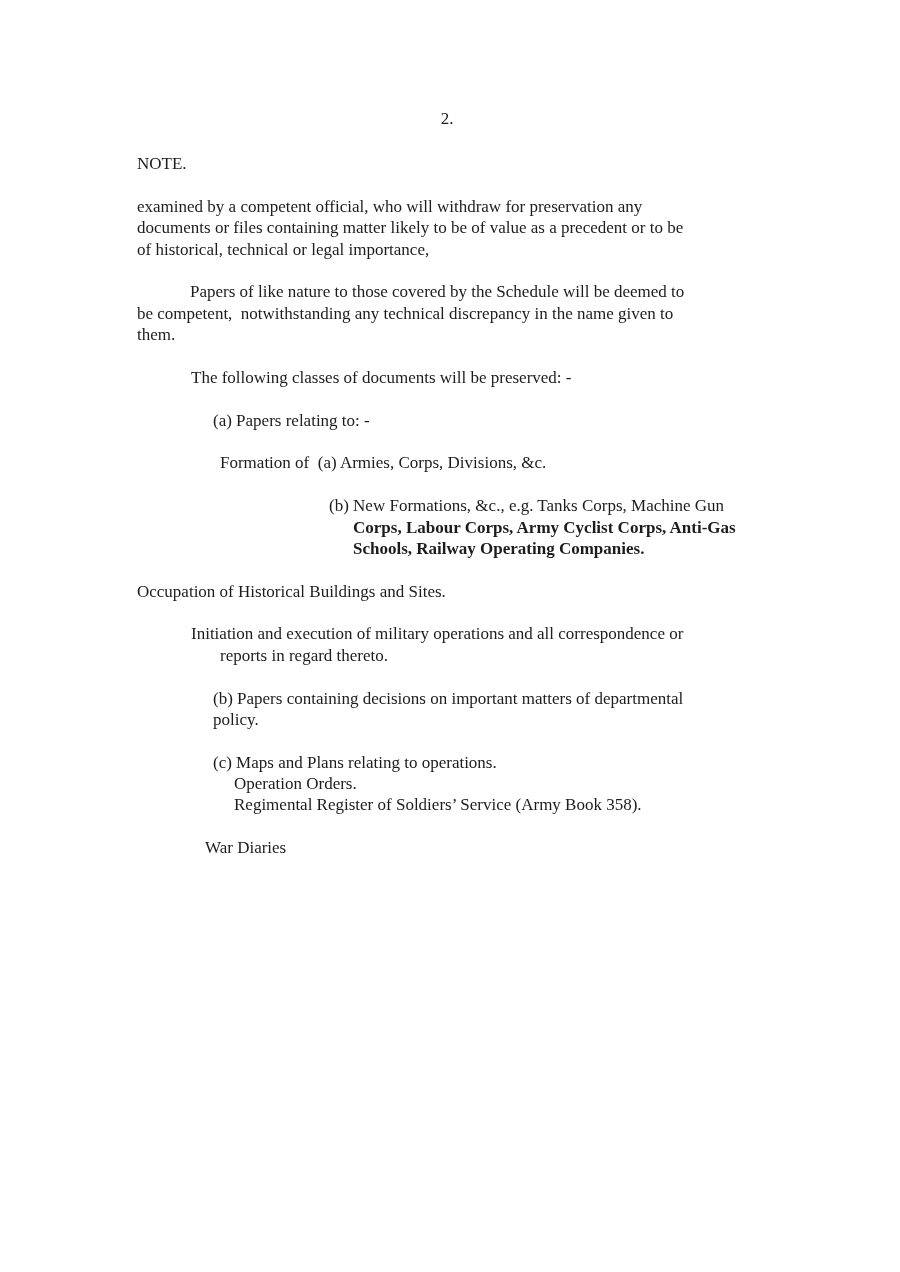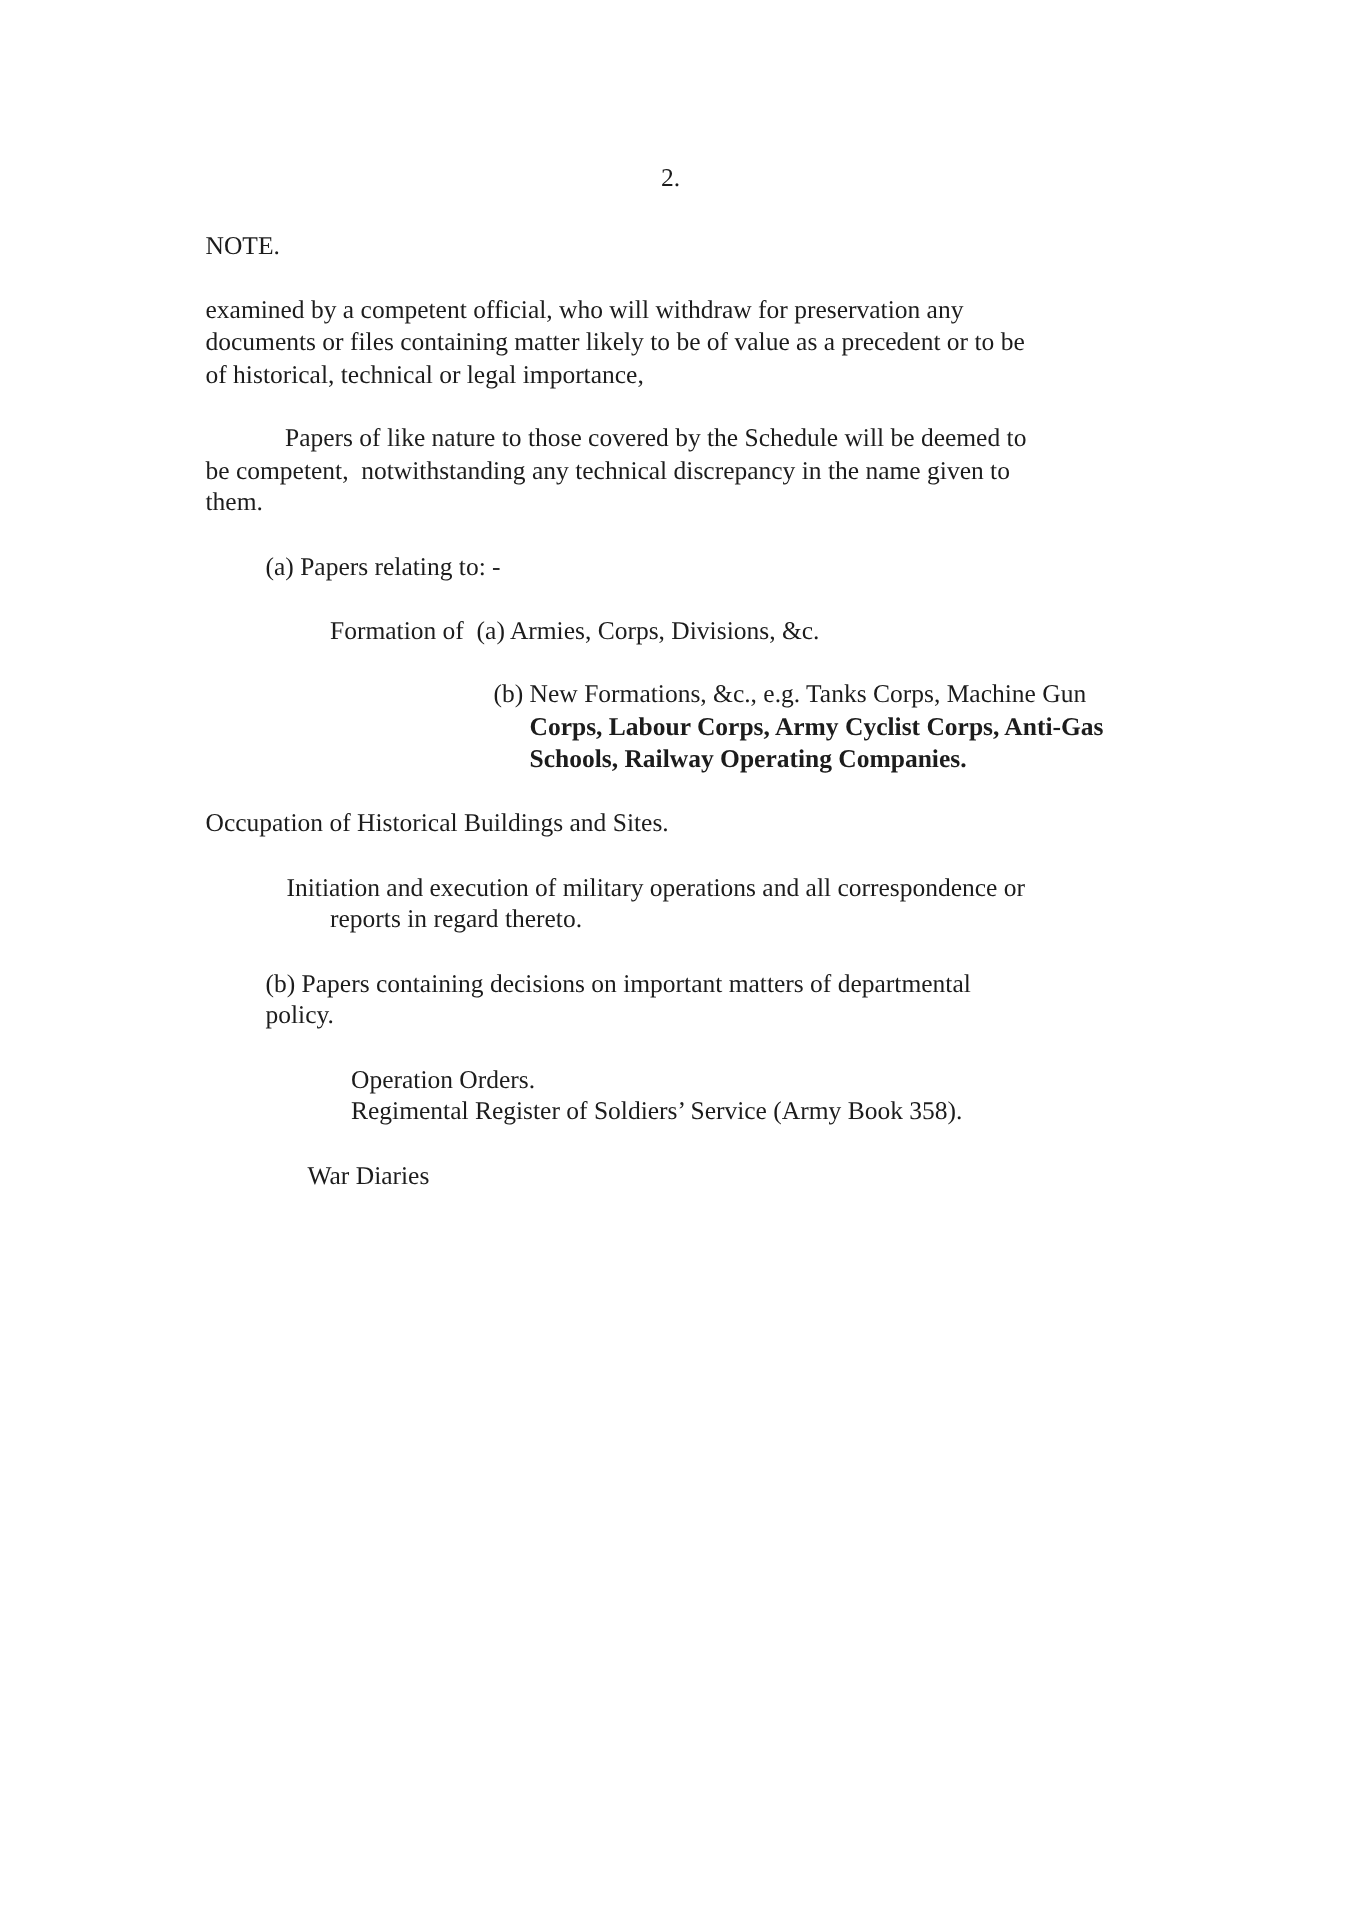--- a/index.html
+++ b/index.html
@@ -19,21 +19,21 @@
     color: #1c1c1c;
     box-sizing: border-box;
     padding: 108px 143px 0 137px;
   }
   .block { margin-bottom: 21.5px; }
   .pagenum { text-align: center; margin-bottom: 24px; }
   .heading { }
   .line { white-space: pre; }
   .ti53  { text-indent: 53px; }
   .ml54  { margin-left: 54px; }
-  .ml76  { margin-left: 40px; font-family: Liberation Serif, serif; }
+  .ml76  { margin-left: 76px; font-family: Liberation Serif, serif; }
   .ml83  { margin-left: 83px; }
   .ml96  { margin-left: 68px; }
   .ml97  { margin-left: 97px; }
   .ml192 { margin-left: 192px; }
   .ml216 { margin-left: 216px; font-weight: bold; }
 </style>
 </head>
 <body>
 
 <div class="page">
@@ -47,20 +47,23 @@
     <div class="line">documents or files containing matter likely to be of value as a precedent or to be</div>
     <div class="line">of historical, technical or legal importance,</div>
   </div>
 
   <div class="block">
     <div class="line ti53">Papers of like nature to those covered by the Schedule will be deemed to</div>
     <div class="line">be competent,  notwithstanding any technical discrepancy in the name given to</div>
     <div class="line">them.</div>
   </div>
 
+  <div class="block">
+    <div class="line ml54">The following classes of documents will be preserved: -</div>
+  </div>
 
   <div class="block">
     <div class="line ml76">(a) Papers relating to: -</div>
   </div>
 
   <div class="block">
     <div class="line ml83">Formation of  (a) Armies, Corps, Divisions, &amp;c.</div>
   </div>
 
   <div class="block">
@@ -77,20 +80,21 @@
     <div class="line ml54">Initiation and execution of military operations and all correspondence or</div>
     <div class="line ml83">reports in regard thereto.</div>
   </div>
 
   <div class="block">
     <div class="line ml76">(b) Papers containing decisions on important matters of departmental</div>
     <div class="line ml76">policy.</div>
   </div>
 
   <div class="block">
+    <div class="line ml76">(c) Maps and Plans relating to operations.</div>
     <div class="line ml97">Operation Orders.</div>
     <div class="line ml97">Regimental Register of Soldiers’ Service (Army Book 358).</div>
   </div>
 
   <div class="block">
     <div class="line ml96">War Diaries</div>
   </div>
 
 </div>
 

